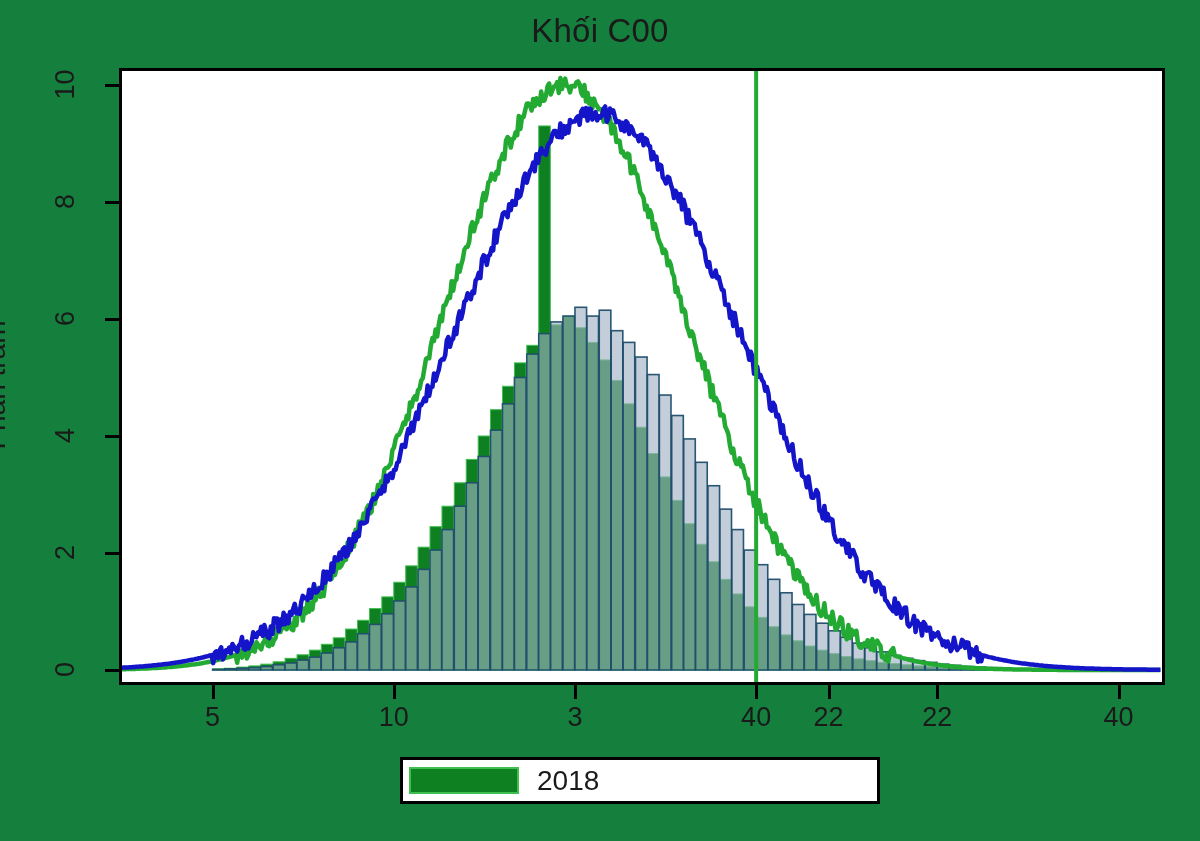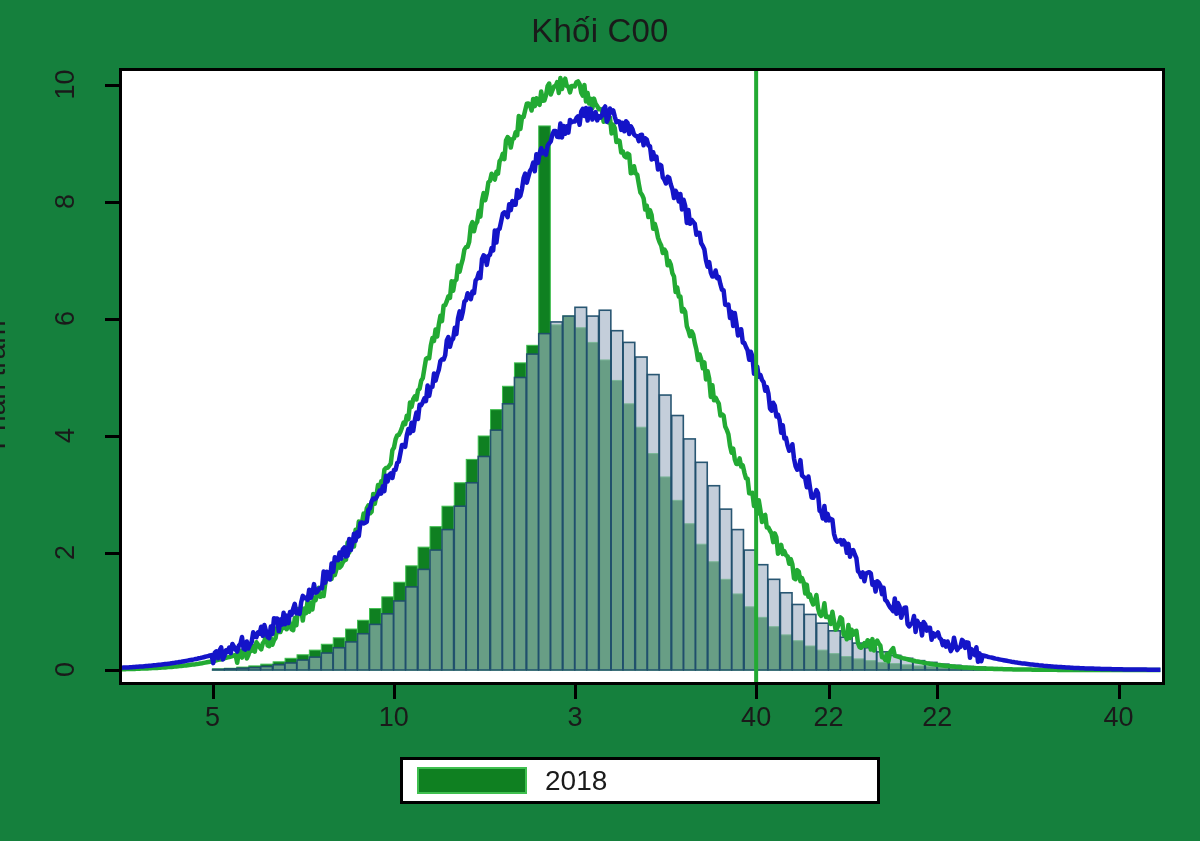--- a/index.html
+++ b/index.html
@@ -298,19 +298,19 @@
           <rect x="912.0836236933799" y="598.415" width="11.603135888501745" height="0.5850000000000364" fill="#9fb0c4" stroke="#1f4e6b" stroke-width="1.6" stroke-opacity="0.95"></rect>
           <rect x="924.0418118466899" y="598.415" width="11.603135888501745" height="0.5850000000000364" fill="#9fb0c4" stroke="#1f4e6b" stroke-width="1.6" stroke-opacity="0.95"></rect>
         </g>
         <path d="M0.0 598.2L1.6 598.2L3.2 598.2L4.8 598.1L6.4 598.1L8.0 598.0L9.6 598.0L11.2 597.9L12.8 597.9L14.4 597.8L16.0 597.8L17.6 597.7L19.2 597.6L20.8 597.6L22.4 597.5L24.0 597.4L25.6 597.4L27.2 597.3L28.8 597.2L30.4 597.1L32.0 597.1L33.6 597.0L35.2 596.9L36.8 596.8L38.4 596.7L40.0 596.6L41.6 596.5L43.2 596.4L44.8 596.2L46.4 596.1L48.0 596.0L49.6 595.9L51.2 595.7L52.8 595.6L54.4 595.4L56.0 595.3L57.6 595.1L59.2 595.0L60.8 594.8L62.4 594.6L64.0 594.4L65.6 594.2L67.2 594.0L68.8 593.8L70.4 593.6L72.0 593.4L73.6 593.2L75.2 592.9L76.8 592.7L78.4 592.4L80.0 592.2L81.6 591.9L83.2 591.6L84.8 591.3L86.4 591.0L88.0 590.7L89.6 590.4L91.2 590.0L92.8 589.7L94.4 589.3L96.0 588.9L97.6 588.6L99.2 588.2L100.8 587.8L102.4 587.3L104.0 586.9L105.6 586.4L107.2 586.0L108.8 585.5L110.4 585.0L112.0 584.5L113.6 584.0L115.2 591.8L116.8 581.4L118.4 579.9L120.0 586.6L121.6 578.7L123.2 575.5L124.8 587.5L126.4 584.1L128.0 578.0L129.6 579.8L131.2 575.1L132.8 580.6L134.4 571.3L136.0 573.6L137.6 576.4L139.2 578.3L140.8 572.3L142.4 570.2L144.0 563.1L145.6 574.4L147.2 575.2L148.8 566.9L150.4 573.7L152.0 569.3L153.6 566.9L155.2 556.6L156.8 560.7L158.4 561.0L160.0 555.8L161.6 556.8L163.2 549.5L164.8 558.3L166.4 547.2L168.0 552.8L169.6 558.3L171.2 559.2L172.8 547.1L174.4 554.3L176.0 538.0L177.6 538.3L179.2 537.4L180.8 549.6L182.4 537.5L184.0 542.2L185.6 529.8L187.2 540.7L188.8 531.6L190.4 538.5L192.0 526.8L193.6 529.1L195.2 522.5L196.8 516.9L198.4 525.8L200.0 524.9L201.6 525.1L203.2 512.9L204.8 505.8L206.4 507.3L208.0 506.2L209.6 507.8L211.2 496.8L212.8 504.1L214.4 498.5L216.0 488.9L217.6 496.6L219.2 495.0L220.8 491.4L222.4 489.2L224.0 488.9L225.6 471.4L227.2 481.7L228.8 469.7L230.4 475.5L232.0 475.6L233.6 458.7L235.2 465.9L236.8 450.5L238.4 452.1L240.0 451.4L241.6 442.6L243.2 447.8L244.8 437.3L246.4 434.4L248.0 442.4L249.6 440.7L251.2 422.9L252.8 432.7L254.4 424.9L256.0 414.1L257.6 420.0L259.2 410.3L260.8 413.0L262.4 398.8L264.0 396.9L265.6 396.8L267.2 394.8L268.8 392.6L270.4 379.1L272.0 376.5L273.6 368.4L275.2 364.3L276.8 363.8L278.4 360.9L280.0 356.4L281.6 351.5L283.2 353.1L284.8 344.7L286.4 348.1L288.0 331.5L289.6 335.9L291.2 328.1L292.8 325.4L294.4 328.5L296.0 319.3L297.6 317.7L299.2 309.7L300.8 307.1L302.4 297.4L304.0 287.9L305.6 286.8L307.2 287.3L308.8 274.8L310.4 267.1L312.0 270.0L313.6 258.4L315.2 265.5L316.8 253.6L318.4 244.9L320.0 250.1L321.6 234.7L323.2 234.1L324.8 230.1L326.4 225.2L328.0 226.9L329.6 210.3L331.2 219.7L332.8 210.0L334.4 208.8L336.0 194.4L337.6 200.7L339.2 193.8L340.8 188.2L342.4 178.6L344.0 176.1L345.6 175.7L347.2 170.7L348.8 155.2L350.4 151.1L352.0 160.3L353.6 153.4L355.2 150.9L356.8 139.8L358.4 145.6L360.0 129.6L361.6 122.1L363.2 129.2L364.8 122.2L366.4 111.4L368.0 109.9L369.6 102.8L371.2 106.2L372.8 108.6L374.4 100.9L376.0 102.6L377.6 90.1L379.2 88.0L380.8 82.7L382.4 88.1L384.0 69.5L385.6 66.1L387.2 67.8L388.8 76.5L390.4 68.3L392.0 67.4L393.6 61.3L395.2 64.2L396.8 45.0L398.4 58.0L400.0 46.1L401.6 45.9L403.2 39.3L404.8 32.7L406.4 32.4L408.0 34.5L409.6 39.5L411.2 27.9L412.8 35.1L414.4 27.3L416.0 32.4L417.6 33.8L419.2 20.6L420.8 29.7L422.4 29.5L424.0 24.3L425.6 15.2L427.2 12.5L428.8 23.5L430.4 19.3L432.0 15.5L433.6 15.0L435.2 11.2L436.8 22.0L438.4 7.1L440.0 17.9L441.6 10.7L443.2 7.7L444.8 15.1L446.4 15.6L448.0 21.4L449.6 14.9L451.2 14.9L452.8 15.4L454.4 11.2L456.0 10.4L457.6 13.1L459.2 21.6L460.8 24.6L462.4 13.9L464.0 30.5L465.6 22.0L467.2 32.6L468.8 27.9L470.4 37.2L472.0 27.6L473.6 32.9L475.2 35.1L476.8 38.3L478.4 37.9L480.0 39.2L481.6 50.8L483.2 40.8L484.8 41.0L486.4 51.4L488.0 46.5L489.6 62.4L491.2 53.6L492.8 57.2L494.4 71.0L496.0 69.2L497.6 70.0L499.2 81.4L500.8 80.3L502.4 85.1L504.0 86.3L505.6 82.6L507.2 83.7L508.8 102.2L510.4 101.8L512.0 95.3L513.6 102.4L515.2 103.5L516.8 112.9L518.4 121.5L520.0 123.7L521.6 127.3L523.2 138.6L524.8 134.7L526.4 146.1L528.0 139.1L529.6 143.9L531.2 157.7L532.8 152.9L534.4 158.6L536.0 166.8L537.6 171.2L539.2 174.4L540.8 182.0L542.4 178.5L544.0 181.1L545.6 194.3L547.2 189.9L548.8 193.7L550.4 202.3L552.0 205.5L553.6 221.1L555.2 216.4L556.8 225.5L558.4 225.4L560.0 240.6L561.6 237.9L563.2 240.9L564.8 255.1L566.4 259.4L568.0 265.2L569.6 260.3L571.2 263.5L572.8 271.9L574.4 278.5L576.0 289.0L577.6 283.5L579.2 288.5L580.8 297.3L582.4 291.4L584.0 308.4L585.6 300.2L587.2 307.7L588.8 325.9L590.4 314.2L592.0 329.3L593.6 326.6L595.2 329.8L596.8 332.6L598.4 344.5L600.0 343.3L601.6 344.5L603.2 355.5L604.8 358.9L606.4 363.2L608.0 374.8L609.6 381.7L611.2 377.5L612.8 388.5L614.4 392.9L616.0 392.9L617.6 387.4L619.2 395.5L620.8 394.4L622.4 401.6L624.0 407.4L625.6 407.8L627.2 422.3L628.8 422.5L630.4 421.8L632.0 435.0L633.6 428.8L635.2 442.7L636.8 429.3L638.4 439.2L640.0 450.9L641.6 444.7L643.2 443.9L644.8 456.5L646.4 456.5L648.0 459.8L649.6 462.4L651.2 471.1L652.8 462.4L654.4 466.4L656.0 482.7L657.6 479.6L659.2 473.9L660.8 483.0L662.4 480.2L664.0 484.3L665.6 485.3L667.2 492.8L668.8 488.1L670.4 493.5L672.0 507.3L673.6 508.2L675.2 499.1L676.8 500.6L678.4 510.2L680.0 507.0L681.6 511.3L683.2 522.5L684.8 513.6L686.4 525.7L688.0 523.5L689.6 529.9L691.2 533.5L692.8 530.4L694.4 524.0L696.0 536.9L697.6 543.1L699.2 544.9L700.8 542.3L702.4 532.3L704.0 546.1L705.6 545.9L707.2 545.7L708.8 553.0L710.4 540.8L712.0 550.1L713.6 558.6L715.2 557.3L716.8 552.8L718.4 546.4L720.0 547.9L721.6 563.8L723.2 563.1L724.8 568.3L726.4 554.1L728.0 567.1L729.6 558.8L731.2 563.7L732.8 560.6L734.4 559.9L736.0 572.2L737.6 576.2L739.2 576.8L740.8 574.6L742.4 572.1L744.0 575.0L745.6 569.2L747.2 570.4L748.8 578.5L750.4 568.1L752.0 579.5L753.6 571.6L755.2 569.6L756.8 572.6L758.4 574.7L760.0 586.2L761.6 586.2L763.2 589.0L764.8 583.1L766.4 590.4L768.0 581.3L769.6 579.1L771.2 577.1L772.8 584.7L774.4 585.2L776.0 585.7L777.6 586.2L779.2 586.6L780.8 587.1L782.4 587.5L784.0 587.9L785.6 588.3L787.2 588.7L788.8 589.1L790.4 589.5L792.0 589.8L793.6 590.2L795.2 590.5L796.8 590.8L798.4 591.1L800.0 591.4L801.6 591.7L803.2 592.0L804.8 592.3L806.4 592.5L808.0 592.8L809.6 593.0L811.2 593.3L812.8 593.5L814.4 593.7L816.0 593.9L817.6 594.1L819.2 594.3L820.8 594.5L822.4 594.7L824.0 594.9L825.6 595.0L827.2 595.2L828.8 595.3L830.4 595.5L832.0 595.6L833.6 595.8L835.2 595.9L836.8 596.0L838.4 596.2L840.0 596.3L841.6 596.4L843.2 596.5L844.8 596.6L846.4 596.7L848.0 596.8L849.6 596.9L851.2 597.0L852.8 597.1L854.4 597.2L856.0 597.3L857.6 597.3L859.2 597.4L860.8 597.5L862.4 597.5L864.0 597.6L865.6 597.7L867.2 597.7L868.8 597.8L870.4 597.8L872.0 597.9L873.6 597.9L875.2 598.0L876.8 598.0L878.4 598.1L880.0 598.1L881.6 598.2L883.2 598.2L884.8 598.2L886.4 598.3L888.0 598.3L889.6 598.3L891.2 598.4L892.8 598.4L894.4 598.4L896.0 598.5L897.6 598.5L899.2 598.5L900.8 598.5L902.4 598.6L904.0 598.6L905.6 598.6L907.2 598.6L908.8 598.6L910.4 598.7L912.0 598.7L913.6 598.7L915.2 598.7L916.8 598.7L918.4 598.7L920.0 598.7L921.6 598.8L923.2 598.8L924.8 598.8L926.4 598.8L928.0 598.8L929.6 598.8L931.2 598.8L932.8 598.8L934.4 598.8L936.0 598.9L937.6 598.9L939.2 598.9L940.8 598.9L942.4 598.9L944.0 598.9L945.6 598.9L947.2 598.9L948.8 598.9L950.4 598.9L952.0 598.9L953.6 598.9L955.2 598.9L956.8 598.9L958.4 598.9L960.0 598.9L961.6 598.9L963.2 598.9L964.8 598.9L966.4 598.9L968.0 599.0L969.6 599.0L971.2 599.0L972.8 599.0L974.4 599.0L976.0 599.0L977.6 599.0L979.2 599.0L980.8 599.0L982.4 599.0L984.0 599.0L985.6 599.0L987.2 599.0L988.8 599.0L990.4 599.0L992.0 599.0L993.6 599.0L995.2 599.0L996.8 599.0L998.4 599.0L1000.0 599.0L1001.6 599.0L1003.2 599.0L1004.8 599.0L1006.4 599.0L1008.0 599.0L1009.6 599.0L1011.2 599.0L1012.8 599.0L1014.4 599.0L1016.0 599.0L1017.6 599.0L1019.2 599.0L1020.8 599.0L1022.4 599.0L1024.0 599.0L1025.6 599.0L1027.2 599.0L1028.8 599.0L1030.4 599.0L1032.0 599.0L1033.6 599.0L1035.2 599.0L1036.8 599.0L1038.4 599.0" fill="none" stroke="#22aa33" stroke-width="4.5" stroke-linejoin="round"></path>
         <path d="M0.0 596.7L1.6 596.6L3.2 596.6L4.8 596.5L6.4 596.4L8.0 596.3L9.6 596.2L11.2 596.1L12.8 596.0L14.4 595.8L16.0 595.7L17.6 595.6L19.2 595.5L20.8 595.4L22.4 595.2L24.0 595.1L25.6 595.0L27.2 594.8L28.8 594.7L30.4 594.5L32.0 594.3L33.6 594.2L35.2 594.0L36.8 593.8L38.4 593.7L40.0 593.5L41.6 593.3L43.2 593.1L44.8 592.9L46.4 592.7L48.0 592.5L49.6 592.2L51.2 592.0L52.8 591.8L54.4 591.5L56.0 591.3L57.6 591.0L59.2 590.8L60.8 590.5L62.4 590.2L64.0 589.9L65.6 589.6L67.2 589.3L68.8 589.0L70.4 588.7L72.0 588.4L73.6 588.0L75.2 587.7L76.8 587.3L78.4 587.0L80.0 586.6L81.6 586.2L83.2 585.8L84.8 585.4L86.4 585.0L88.0 584.5L89.6 584.1L91.2 592.1L92.8 581.7L94.4 580.3L96.0 587.2L97.6 579.4L99.2 576.3L100.8 588.4L102.4 585.1L104.0 579.2L105.6 581.1L107.2 576.5L108.8 582.2L110.4 573.0L112.0 575.6L113.6 578.6L115.2 580.6L116.8 574.8L118.4 572.9L120.0 566.0L121.6 577.6L123.2 578.6L124.8 570.5L126.4 577.5L128.0 573.4L129.6 571.3L131.2 561.3L132.8 565.7L134.4 566.2L136.0 561.3L137.6 562.6L139.2 555.7L140.8 564.8L142.4 554.1L144.0 560.0L145.6 565.9L147.2 567.1L148.8 555.5L150.4 563.0L152.0 547.2L153.6 548.0L155.2 547.5L156.8 560.1L158.4 548.5L160.0 553.6L161.6 541.8L163.2 553.2L164.8 544.6L166.4 552.1L168.0 541.0L169.6 543.7L171.2 537.8L172.8 532.8L174.4 542.3L176.0 542.0L177.6 542.8L179.2 531.3L180.8 524.9L182.4 527.1L184.0 526.6L185.6 529.0L187.2 518.7L188.8 526.7L190.4 521.9L192.0 513.1L193.6 521.6L195.2 520.9L196.8 518.1L198.4 516.7L200.0 517.3L201.6 500.6L203.2 511.8L204.8 500.7L206.4 507.5L208.0 508.5L209.6 492.5L211.2 500.7L212.8 486.3L214.4 488.9L216.0 489.2L217.6 481.5L219.2 487.7L220.8 478.2L222.4 476.4L224.0 485.5L225.6 484.8L227.2 468.1L228.8 479.1L230.4 472.5L232.0 462.7L233.6 469.9L235.2 461.2L236.8 465.2L238.4 452.1L240.0 451.4L241.6 452.5L243.2 451.7L244.8 450.8L246.4 438.6L248.0 437.2L249.6 430.3L251.2 427.5L252.8 428.2L254.4 426.6L256.0 423.4L257.6 419.7L259.2 422.6L260.8 415.4L262.4 420.1L264.0 404.8L265.6 410.5L267.2 404.0L268.8 402.5L270.4 407.0L272.0 399.0L273.6 398.7L275.2 391.9L276.8 390.5L278.4 382.2L280.0 373.9L281.6 374.0L283.2 375.8L284.8 364.4L286.4 358.0L288.0 362.1L289.6 351.7L291.2 359.9L292.8 349.2L294.4 341.6L296.0 348.0L297.6 333.7L299.2 334.2L300.8 331.2L302.4 327.4L304.0 330.1L305.6 314.6L307.2 324.9L308.8 316.2L310.4 315.9L312.0 302.4L313.6 309.6L315.2 303.6L316.8 298.8L318.4 290.0L320.0 288.3L321.6 288.6L323.2 284.3L324.8 269.5L326.4 266.0L328.0 275.8L329.6 269.5L331.2 267.5L332.8 256.8L334.4 263.1L336.0 247.5L337.6 240.4L339.2 247.8L340.8 241.1L342.4 230.5L344.0 229.2L345.6 222.2L347.2 225.8L348.8 228.2L350.4 220.5L352.0 222.2L353.6 209.6L355.2 207.4L356.8 201.9L358.4 207.0L360.0 188.1L361.6 184.4L363.2 185.6L364.8 193.9L366.4 185.1L368.0 183.7L369.6 177.0L371.2 179.3L372.8 159.4L374.4 171.6L376.0 158.9L377.6 157.7L379.2 150.2L380.8 142.6L382.4 141.2L384.0 142.2L385.6 146.1L387.2 133.2L388.8 139.1L390.4 130.0L392.0 133.7L393.6 133.7L395.2 119.0L396.8 126.6L398.4 124.7L400.0 117.9L401.6 107.0L403.2 102.5L404.8 111.7L406.4 105.6L408.0 99.9L409.6 97.4L411.2 91.6L412.8 100.3L414.4 83.3L416.0 91.9L417.6 82.5L419.2 77.2L420.8 82.3L422.4 80.4L424.0 83.8L425.6 74.8L427.2 72.3L428.8 70.3L430.4 63.5L432.0 60.0L433.6 60.1L435.2 65.8L436.8 66.1L438.4 52.6L440.0 66.4L441.6 55.0L443.2 62.8L444.8 55.2L446.4 61.6L448.0 48.9L449.6 51.2L451.2 50.4L452.8 50.6L454.4 47.1L456.0 45.3L457.6 53.8L459.2 40.7L460.8 37.8L462.4 45.0L464.0 37.0L465.6 49.6L467.2 37.6L468.8 38.1L470.4 48.6L472.0 43.6L473.6 41.2L475.2 49.4L476.8 45.1L478.4 46.7L480.0 44.6L481.6 37.7L483.2 35.5L484.8 50.8L486.4 47.3L488.0 37.5L489.6 41.4L491.2 39.4L492.8 45.6L494.4 51.1L496.0 50.2L497.6 50.7L499.2 58.9L500.8 51.9L502.4 60.3L504.0 50.3L505.6 52.1L507.2 63.0L508.8 55.2L510.4 58.0L512.0 63.3L513.6 64.9L515.2 65.3L516.8 70.1L518.4 63.9L520.0 63.8L521.6 74.3L523.2 67.3L524.8 68.5L526.4 74.5L528.0 75.3L529.6 88.4L531.2 81.2L532.8 88.0L534.4 85.6L536.0 98.6L537.6 93.6L539.2 94.4L540.8 106.5L542.4 108.8L544.0 112.5L545.6 105.7L547.2 106.9L548.8 113.5L550.4 118.2L552.0 127.0L553.6 119.8L555.2 123.1L556.8 130.4L558.4 123.0L560.0 138.4L561.6 128.8L563.2 134.9L564.8 151.9L566.4 138.9L568.0 152.8L569.6 148.9L571.2 151.1L572.8 152.8L574.4 163.8L576.0 161.7L577.6 162.0L579.2 172.3L580.8 174.9L582.4 178.5L584.0 189.5L585.6 195.8L587.2 191.1L588.8 201.7L590.4 205.6L592.0 205.3L593.6 199.5L595.2 207.3L596.8 206.1L598.4 213.2L600.0 218.9L601.6 219.2L603.2 233.8L604.8 234.1L606.4 233.5L608.0 246.9L609.6 240.9L611.2 255.0L612.8 242.0L614.4 252.3L616.0 264.4L617.6 258.6L619.2 258.3L620.8 271.5L622.4 272.0L624.0 276.0L625.6 279.3L627.2 288.7L628.8 280.8L630.4 285.5L632.0 302.7L633.6 300.5L635.2 295.7L636.8 305.8L638.4 303.9L640.0 309.0L641.6 311.1L643.2 319.7L644.8 316.1L646.4 322.6L648.0 337.6L649.6 339.7L651.2 331.8L652.8 334.6L654.4 345.4L656.0 343.6L657.6 349.2L659.2 361.7L660.8 354.2L662.4 367.6L664.0 366.9L665.6 374.7L667.2 379.8L668.8 378.1L670.4 373.2L672.0 387.6L673.6 395.3L675.2 398.7L676.8 397.6L678.4 389.1L680.0 404.5L681.6 405.8L683.2 407.3L684.8 416.2L686.4 405.5L688.0 416.4L689.6 426.5L691.2 426.8L692.8 423.9L694.4 419.1L696.0 422.3L697.6 439.8L699.2 440.7L700.8 447.5L702.4 435.0L704.0 449.6L705.6 442.9L707.2 449.4L708.8 447.9L710.4 448.8L712.0 462.8L713.6 468.4L715.2 470.6L716.8 469.9L718.4 469.1L720.0 473.5L721.6 469.3L723.2 472.1L724.8 481.8L726.4 472.9L728.0 485.8L729.6 479.5L731.2 479.1L732.8 483.5L734.4 487.2L736.0 500.2L737.6 501.6L739.2 505.9L740.8 501.4L742.4 510.2L744.0 502.5L745.6 501.7L747.2 501.2L748.8 502.3L750.4 513.8L752.0 511.1L753.6 520.5L755.2 510.2L756.8 511.7L758.4 514.6L760.0 523.1L761.6 516.8L763.2 529.0L764.8 530.2L766.4 533.3L768.0 536.2L769.6 537.9L771.2 540.2L772.8 527.4L774.4 542.8L776.0 532.1L777.6 535.7L779.2 546.8L780.8 541.3L782.4 536.8L784.0 536.6L785.6 553.1L787.2 555.4L788.8 553.0L790.4 551.9L792.0 545.0L793.6 560.9L795.2 549.7L796.8 553.2L798.4 553.3L800.0 564.5L801.6 551.0L803.2 553.2L804.8 559.6L806.4 556.7L808.0 556.8L809.6 568.8L811.2 562.1L812.8 565.5L814.4 563.4L816.0 561.5L817.6 566.9L819.2 568.5L820.8 574.2L822.4 570.4L824.0 575.7L825.6 570.5L827.2 574.9L828.8 580.1L830.4 576.9L832.0 566.7L833.6 574.3L835.2 579.1L836.8 576.6L838.4 576.0L840.0 568.9L841.6 570.4L843.2 576.9L844.8 571.4L846.4 571.8L848.0 586.8L849.6 578.1L851.2 582.2L852.8 584.0L854.4 576.3L856.0 590.8L857.6 582.4L859.2 590.3L860.8 584.4L862.4 584.8L864.0 585.2L865.6 585.7L867.2 586.1L868.8 586.4L870.4 586.8L872.0 587.2L873.6 587.6L875.2 587.9L876.8 588.3L878.4 588.6L880.0 588.9L881.6 589.2L883.2 589.5L884.8 589.8L886.4 590.1L888.0 590.4L889.6 590.7L891.2 590.9L892.8 591.2L894.4 591.4L896.0 591.7L897.6 591.9L899.2 592.2L900.8 592.4L902.4 592.6L904.0 592.8L905.6 593.0L907.2 593.2L908.8 593.4L910.4 593.6L912.0 593.8L913.6 594.0L915.2 594.1L916.8 594.3L918.4 594.4L920.0 594.6L921.6 594.8L923.2 594.9L924.8 595.0L926.4 595.2L928.0 595.3L929.6 595.4L931.2 595.6L932.8 595.7L934.4 595.8L936.0 595.9L937.6 596.0L939.2 596.1L940.8 596.2L942.4 596.3L944.0 596.4L945.6 596.5L947.2 596.6L948.8 596.7L950.4 596.8L952.0 596.9L953.6 596.9L955.2 597.0L956.8 597.1L958.4 597.2L960.0 597.2L961.6 597.3L963.2 597.4L964.8 597.4L966.4 597.5L968.0 597.5L969.6 597.6L971.2 597.6L972.8 597.7L974.4 597.7L976.0 597.8L977.6 597.8L979.2 597.9L980.8 597.9L982.4 598.0L984.0 598.0L985.6 598.0L987.2 598.1L988.8 598.1L990.4 598.2L992.0 598.2L993.6 598.2L995.2 598.3L996.8 598.3L998.4 598.3L1000.0 598.3L1001.6 598.4L1003.2 598.4L1004.8 598.4L1006.4 598.4L1008.0 598.5L1009.6 598.5L1011.2 598.5L1012.8 598.5L1014.4 598.5L1016.0 598.6L1017.6 598.6L1019.2 598.6L1020.8 598.6L1022.4 598.6L1024.0 598.6L1025.6 598.7L1027.2 598.7L1028.8 598.7L1030.4 598.7L1032.0 598.7L1033.6 598.7L1035.2 598.7L1036.8 598.8L1038.4 598.8" fill="none" stroke="#1414c8" stroke-width="4.5" stroke-linejoin="round"></path>
         <line x1="634.1463414634146" x2="634.1463414634146" y1="0" y2="611" stroke="#22aa33" stroke-width="4"></line>
       </svg>
   </div>
 
   <div id="legend-box">
-      <div class="legend-entry" style="margin-left: 14px;">
+      <div class="legend-entry" style="margin-left: 6px;">
         <div class="legend-swatch" style="background: rgb(15, 128, 33); border: 2px solid rgb(63, 191, 79);"></div>
         <div class="legend-label">2018</div>
       </div>
     </div>
 
 </div>
 
 </body></html>

